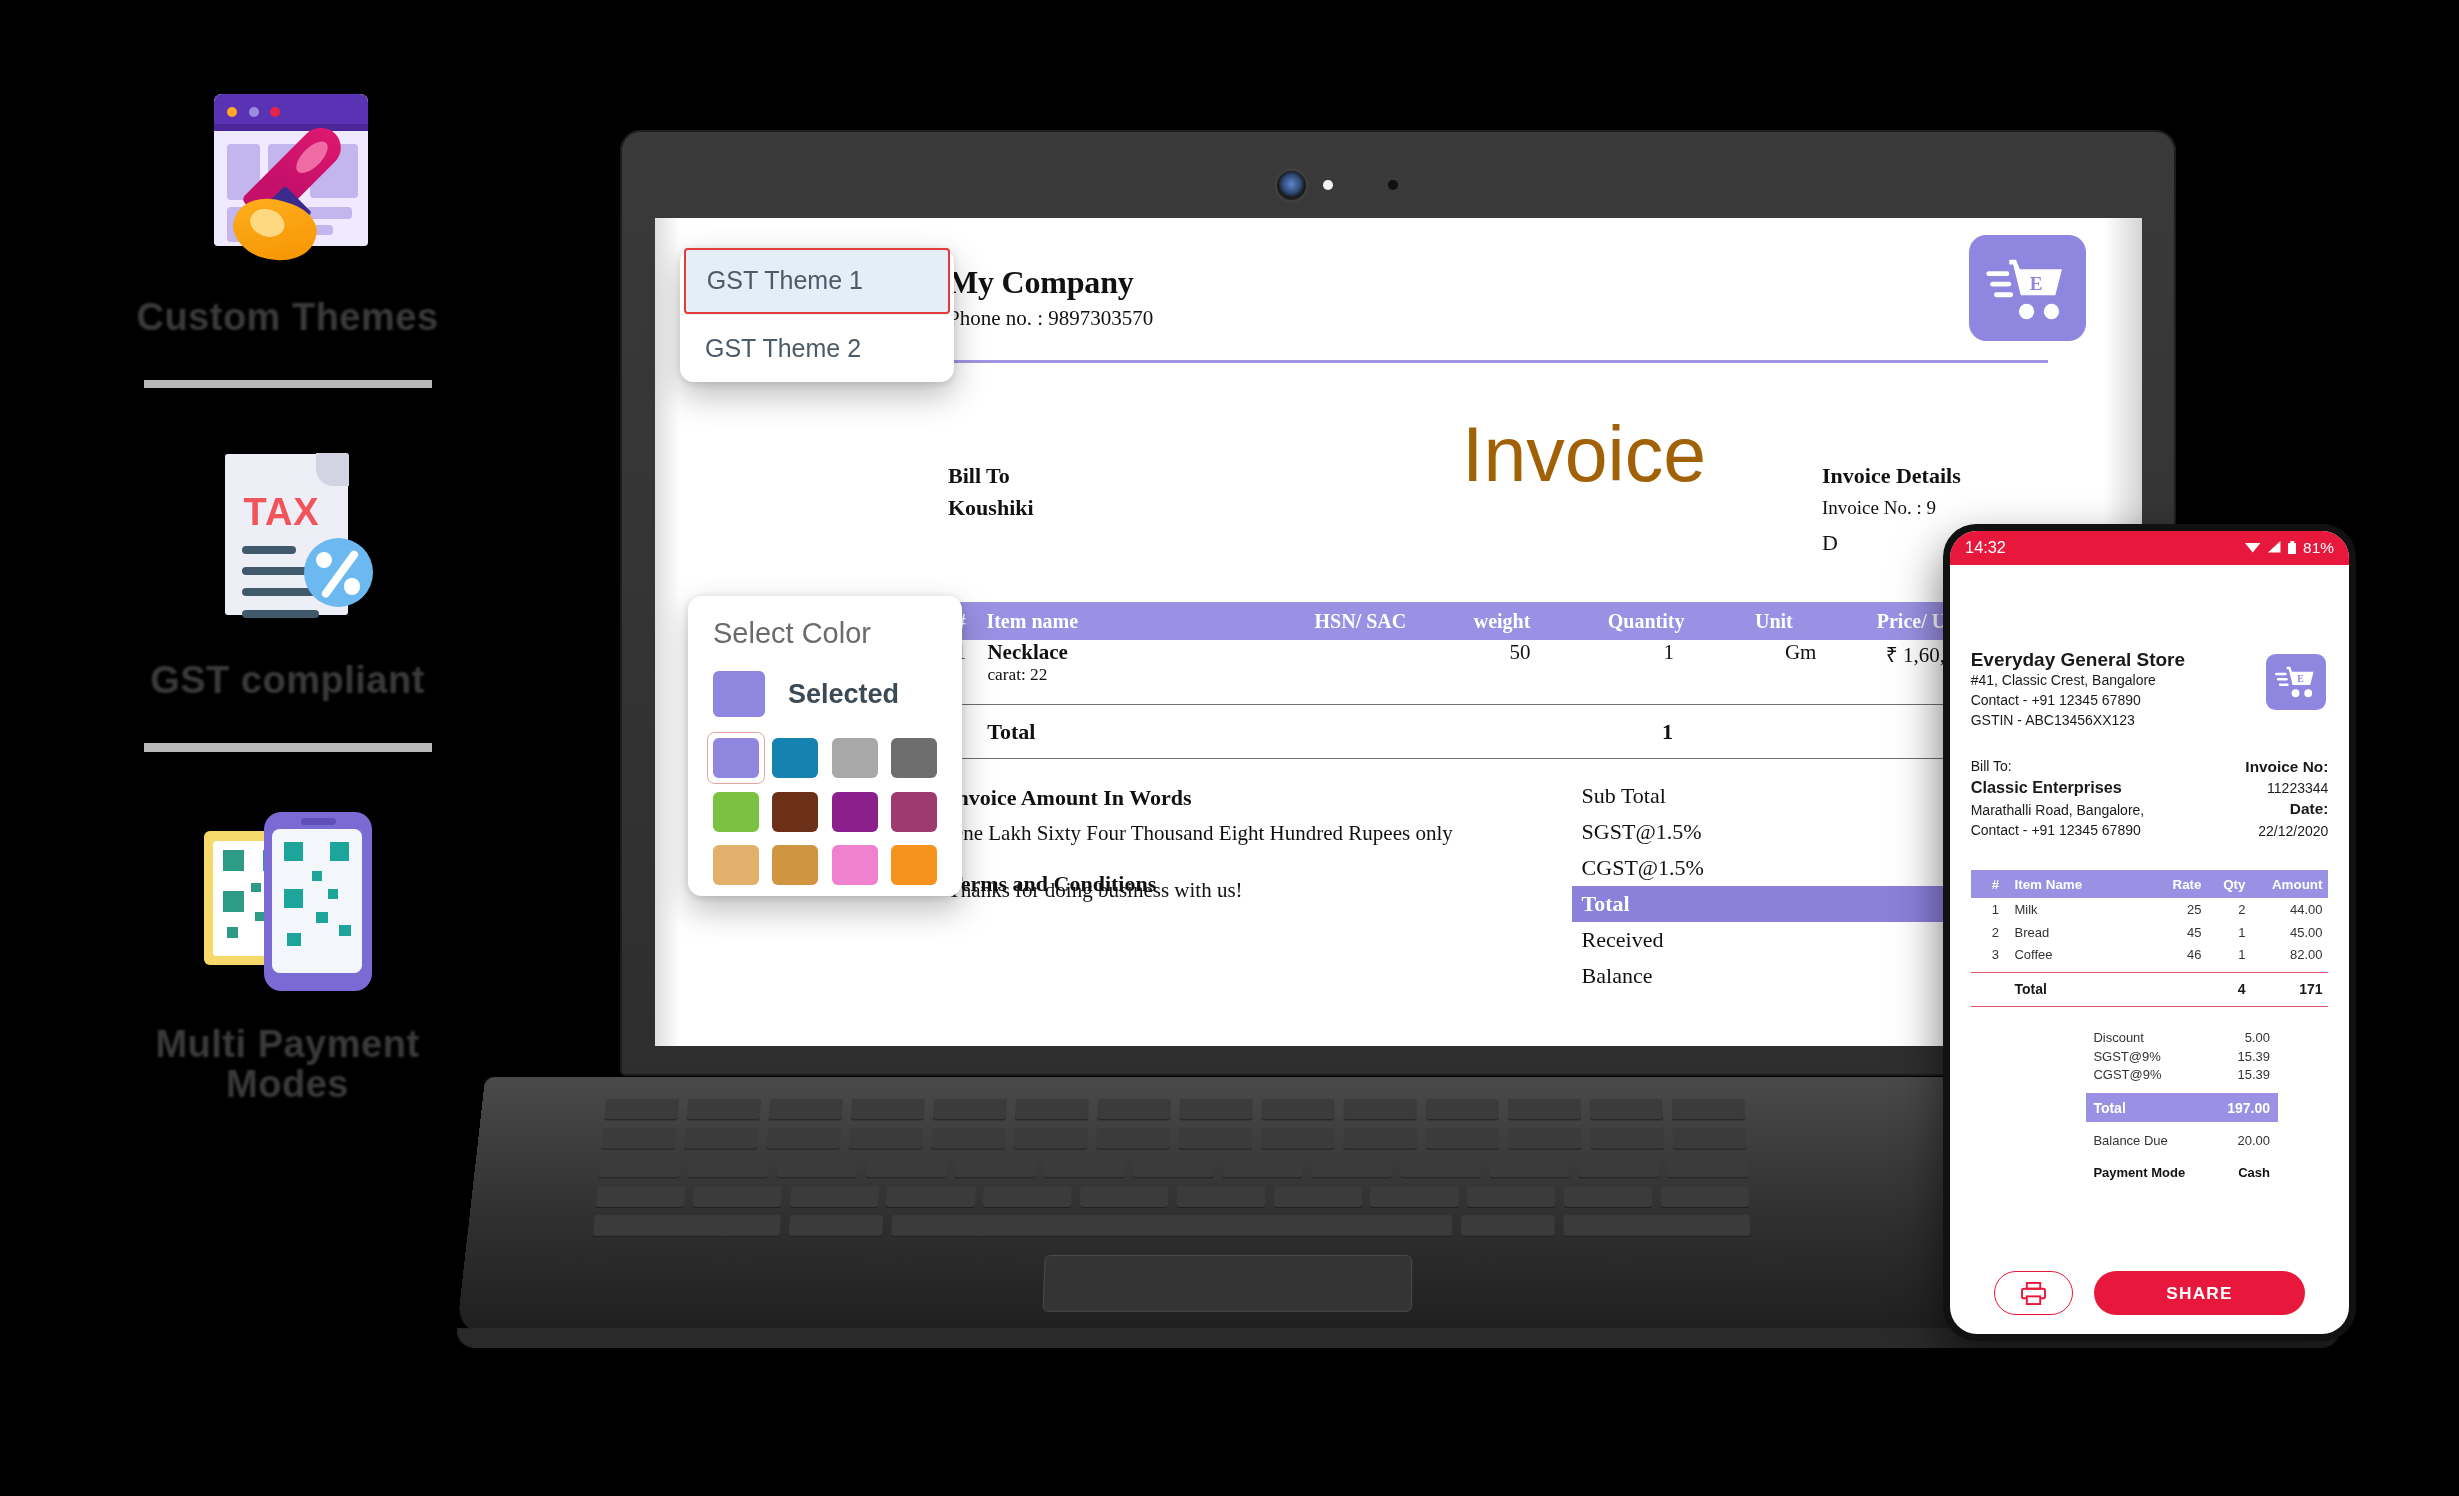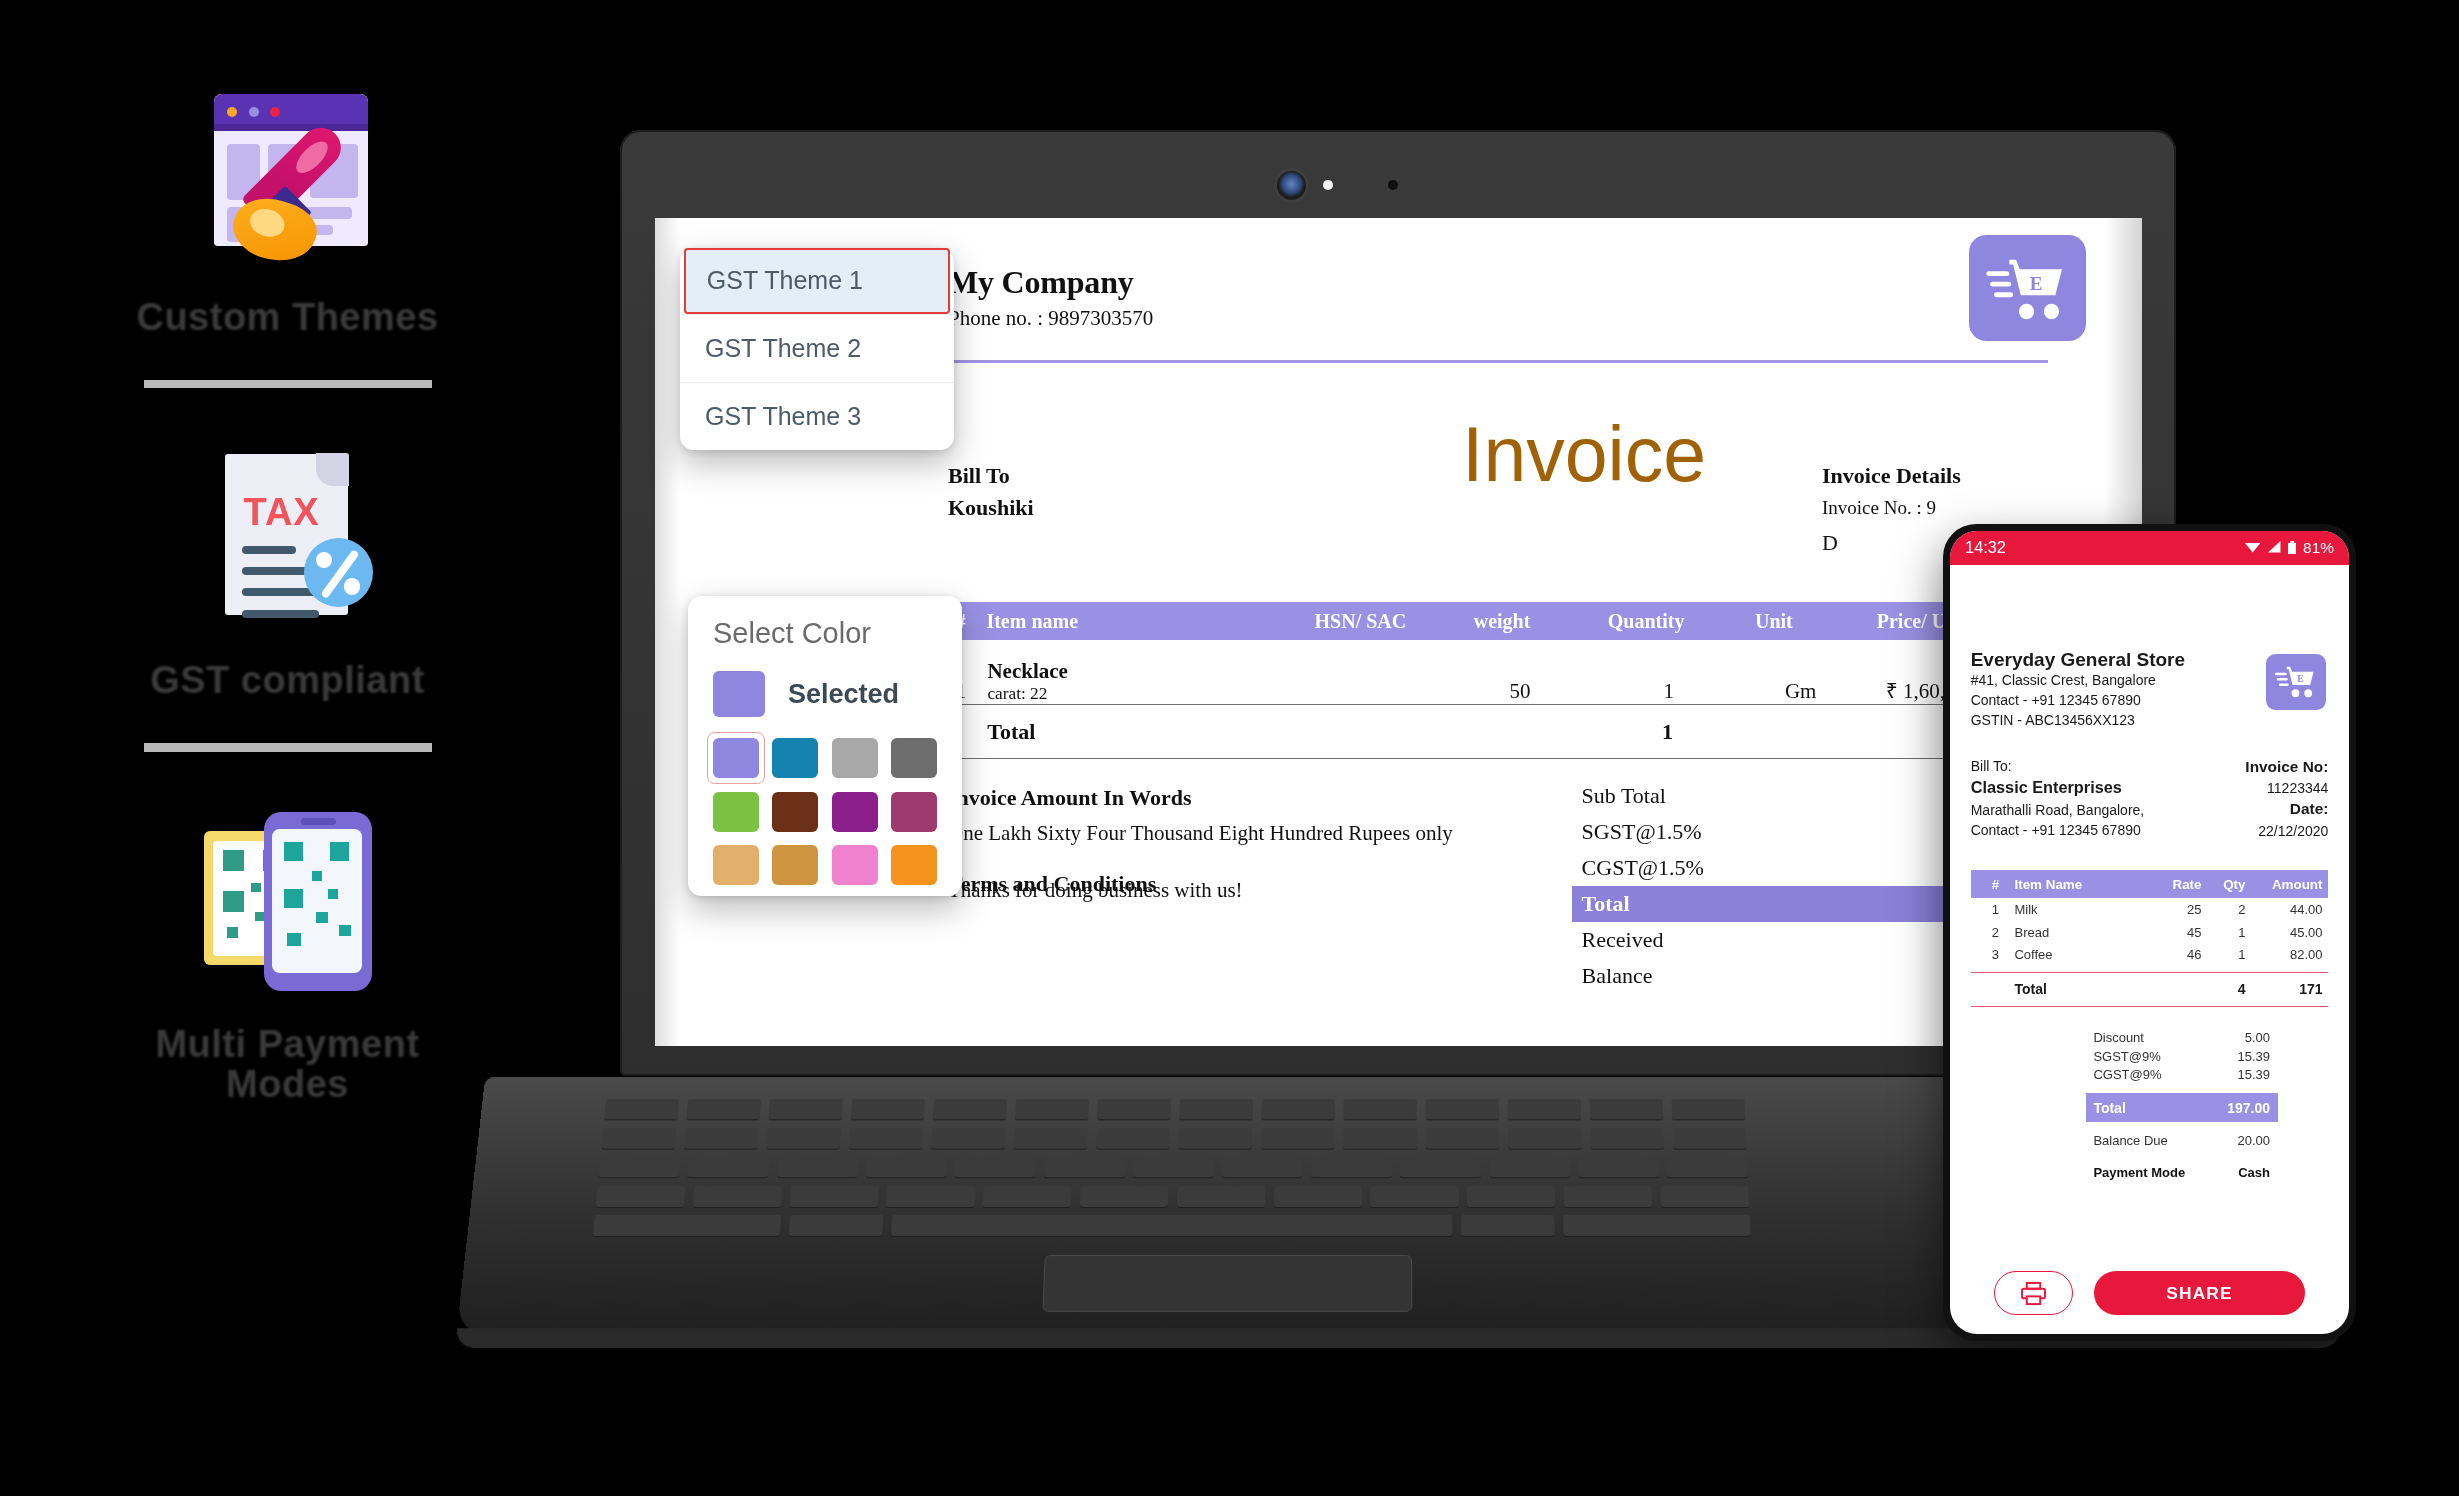--- a/index.html
+++ b/index.html
@@ -108,21 +108,21 @@
   .hr-purple{position:absolute;left:293px;top:142px;width:1100px;height:2.9px;background:#9f95e2;}
   .billto-lbl{position:absolute;left:293px;top:245px;font-size:22px;font-weight:700;}
   .billto-name{position:absolute;left:293px;top:277px;font-size:22px;font-weight:700;}
   .inv-title{position:absolute;left:807px;top:192px;font-size:77px;color:#a16207;font-weight:400;font-family:"Liberation Sans",sans-serif;}
   .invdet-lbl{position:absolute;left:1167px;top:245px;font-size:22px;font-weight:700;}
   .invdet-no{position:absolute;left:1167px;top:279px;font-size:19px;}
   .invdet-date{position:absolute;left:1167px;top:312px;font-size:22px;}
 
   .tbl{position:absolute;left:293px;top:384px;width:1105px;}
   .tbl-head{display:flex;background:#9b91e4;color:#fff;height:38px;align-items:center;font-size:20px;font-weight:700;}
-  .tbl-row{display:flex;height:65px;align-items:flex-end;font-size:21px;border-bottom:1.9px solid #6e6e6e;}
+  .tbl-row{display:flex;height:65px;align-items:flex-start;font-size:21px;border-bottom:1.9px solid #6e6e6e;}
   .tbl-total{display:flex;height:54px;align-items:center;font-size:22px;font-weight:700;border-bottom:1.9px solid #6e6e6e;}
   .c-idx{width:40px;padding-left:7.7px;}
   .c-item{width:307px;}
   .c-hsn{width:173px;text-align:center;}
   .c-wt{width:125px;text-align:center;}
   .c-qty{width:178px;text-align:center;}
   .c-unit{width:91px;text-align:center;}
   .c-price{width:168px;text-align:right;padding-right:7.7px;}
   .c-amt{flex:1;text-align:right;padding-right:5.8px;}
   .item-sub{font-size:17.3px;font-weight:400;}
@@ -461,21 +461,20 @@
           </div>
         </div>
 
       </div>
     </div>
   </div>
 
   <div class="panel panel-theme">
     <div class="theme-item sel">GST Theme 1</div>
     <div class="theme-item">GST Theme 2</div>
-    <div class="theme-item">GST Theme 3</div>
   </div>
 
   <div class="panel panel-color">
     <div class="panel-title">Select Color</div>
     <div class="sel-row">
       <div class="sel-swatch"></div>
       <div class="sel-text">Selected</div>
     </div>
     <div class="grid">
       <div class="sw-wrap active">

